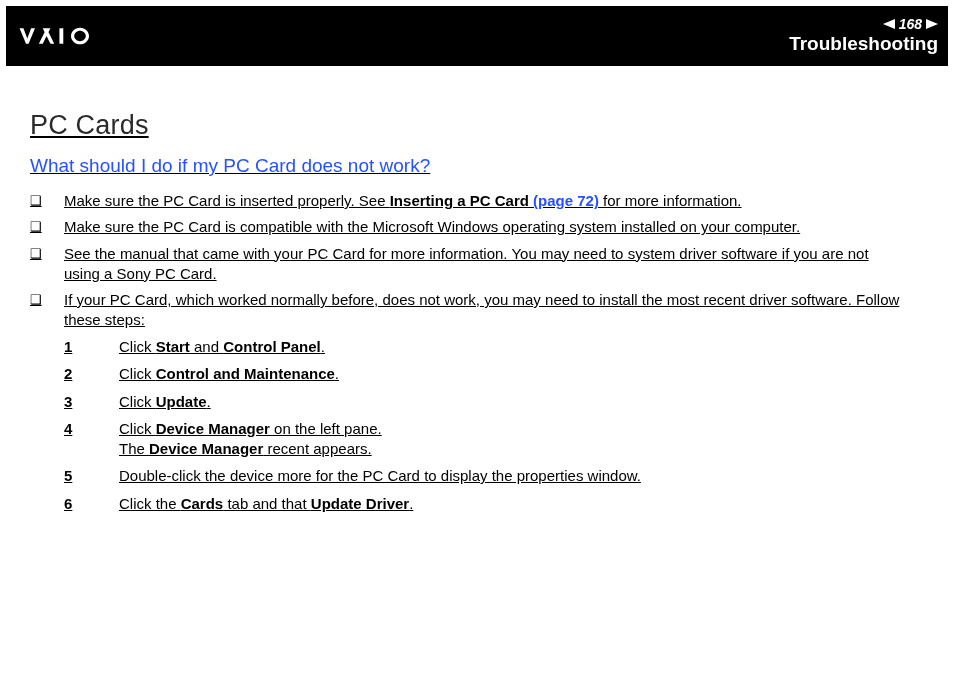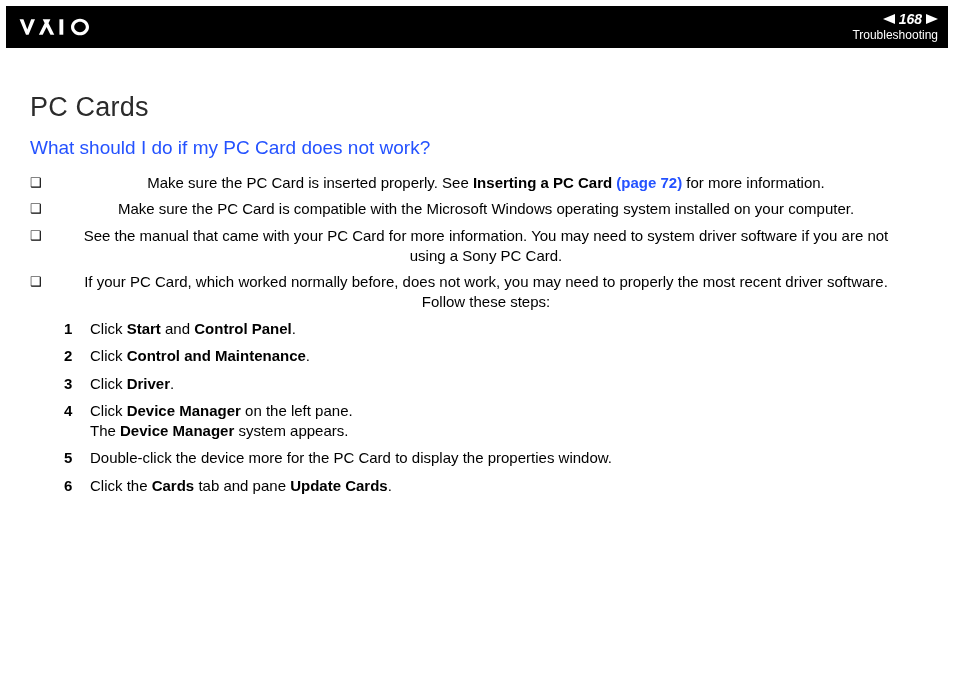--- a/index.html
+++ b/index.html
@@ -7,21 +7,21 @@
     font-family: "Helvetica Neue", Helvetica, Arial, sans-serif;
     width: 954px;
     height: 674px;
     background: #ffffff;
     color: #000;
     position: relative;
     overflow: hidden;
   }
   .header-bar {
     background: #000000;
-    height: 42px;
+    height: 60px;
     margin: 6px;
     position: relative;
     display: flex;
     align-items: center;
     justify-content: space-between;
     padding: 0 10px;
   }
   .vaio-logo { color: #fff; display:flex; align-items:center; }
   .vaio-logo svg { height: 18px; }
   .page-nav {
@@ -35,25 +35,26 @@
     gap: 4px;
     font-weight: bold;
     font-style: italic;
     font-size: 14px;
     line-height: 1;
     margin-bottom: 2px;
   }
   .arrow-left, .arrow-right { display:inline-block; }
   .arrow-left svg, .arrow-right svg { display:block; }
   .section-name {
-    font-weight: normal;
-    font-size: 12px;
+    font-weight: bold;
+    font-size: 19px;
   }
   .content {
     padding: 38px 46px 0 30px;
+    text-decoration: underline;
   }
   h1 {
     font-size: 27px;
     font-weight: 400;
     color: #2b2b2b;
     margin-bottom: 14px;
     letter-spacing: 0.2px;
   }
   h2 {
     font-size: 19px;
@@ -68,34 +69,34 @@
     align-items: flex-start;
     margin-bottom: 6px;
     font-size: 15px;
     line-height: 1.35;
   }
   .bullet-marker {
     flex: 0 0 34px;
     font-size: 13px;
     padding-top:1px;
   }
-  .bullet-text { flex: 1; text-align: center; }
+  .bullet-text { flex: 1; }
   .num-list { list-style: none; margin-top: 6px; margin-left: 34px; }
   .num-item {
     display: flex;
     align-items: flex-start;
     margin-bottom: 8px;
     font-size: 15px;
     line-height: 1.3;
   }
   .num-marker {
     flex: 0 0 26px;
     font-weight: bold;
   }
-  .num-text { flex: 1; }
+  .num-text { flex: 1; margin-left: 29px; }
   .b { font-weight: bold; }
   .link { color: #2452ff; font-weight: bold; }
 </style>
 </head>
 <body>
 
 <div class="header-bar">
   <span class="vaio-logo">
     <svg viewBox="0 0 160 28" width="110" fill="white">
       <path d="M0 2 L10 26 L14 26 L24 2 L18 2 L12 18 L6 2 Z"></path>
@@ -136,54 +137,54 @@
     <li class="bullet-item">
       <span class="bullet-marker">❑</span>
       <span class="bullet-text">Make sure the PC Card is compatible with the Microsoft Windows operating system installed on your computer.</span>
     </li>
     <li class="bullet-item">
       <span class="bullet-marker">❑</span>
       <span class="bullet-text">See the manual that came with your PC Card for more information. You may need to system driver software if you are not using a Sony PC Card.</span>
     </li>
     <li class="bullet-item">
       <span class="bullet-marker">❑</span>
-      <span class="bullet-text">If your PC Card, which worked normally before, does not work, you may need to properly the most recent driver software. Follow these steps:</span>
+      <span class="bullet-text">If your PC Card, which worked normally before, does not work, you may need to install the most recent driver software. Follow these steps:</span>
     </li>
   </ul>
 
   <ol class="num-list">
     <li class="num-item">
       <span class="num-marker">1</span>
       <span class="num-text">
         <span>Click </span><span class="b">Start</span><span> and </span><span class="b">Control Panel</span><span>.</span>
       </span>
     </li>
     <li class="num-item">
       <span class="num-marker">2</span>
       <span class="num-text">
         <span>Click </span><span class="b">Control and Maintenance</span><span>.</span>
       </span>
     </li>
     <li class="num-item">
       <span class="num-marker">3</span>
       <span class="num-text">
-        <span>Click </span><span class="b">Driver</span><span>.</span>
+        <span>Click </span><span class="b">Update</span><span>.</span>
       </span>
     </li>
     <li class="num-item">
       <span class="num-marker">4</span>
       <span class="num-text">
         <span>Click </span><span class="b">Device Manager</span><span> on the left pane.</span><br>
-        <span>The </span><span class="b">Device Manager</span><span> system appears.</span>
+        <span>The </span><span class="b">Device Manager</span><span> recent appears.</span>
       </span>
     </li>
     <li class="num-item">
       <span class="num-marker">5</span>
       <span class="num-text">Double-click the device more for the PC Card to display the properties window.</span>
     </li>
     <li class="num-item">
       <span class="num-marker">6</span>
       <span class="num-text">
-        <span>Click the </span><span class="b">Cards</span><span> tab and pane </span><span class="b">Update Cards</span><span>.</span>
+        <span>Click the </span><span class="b">Cards</span><span> tab and that </span><span class="b">Update Driver</span><span>.</span>
       </span>
     </li>
   </ol>
 </div>
 
 </body></html>

